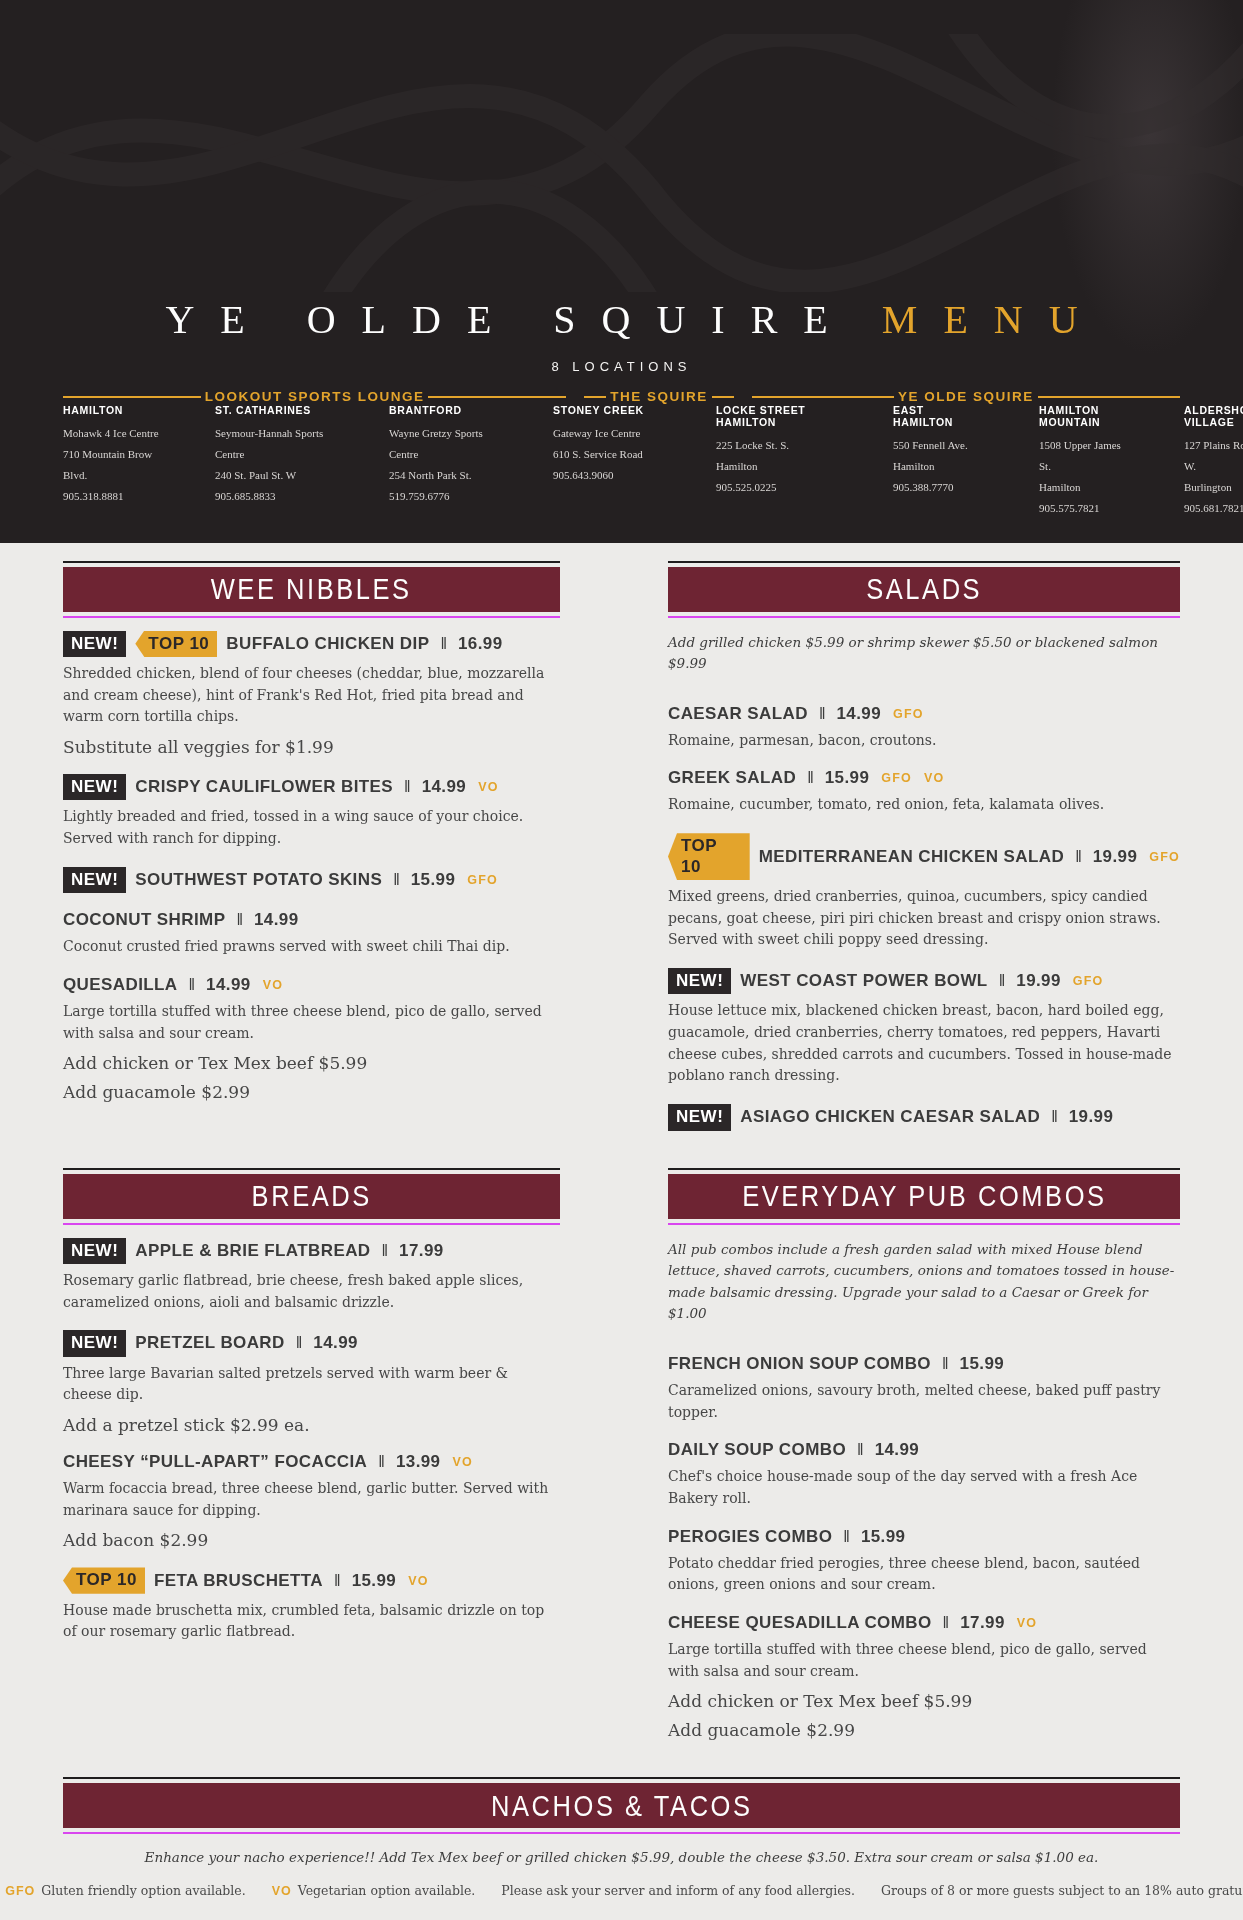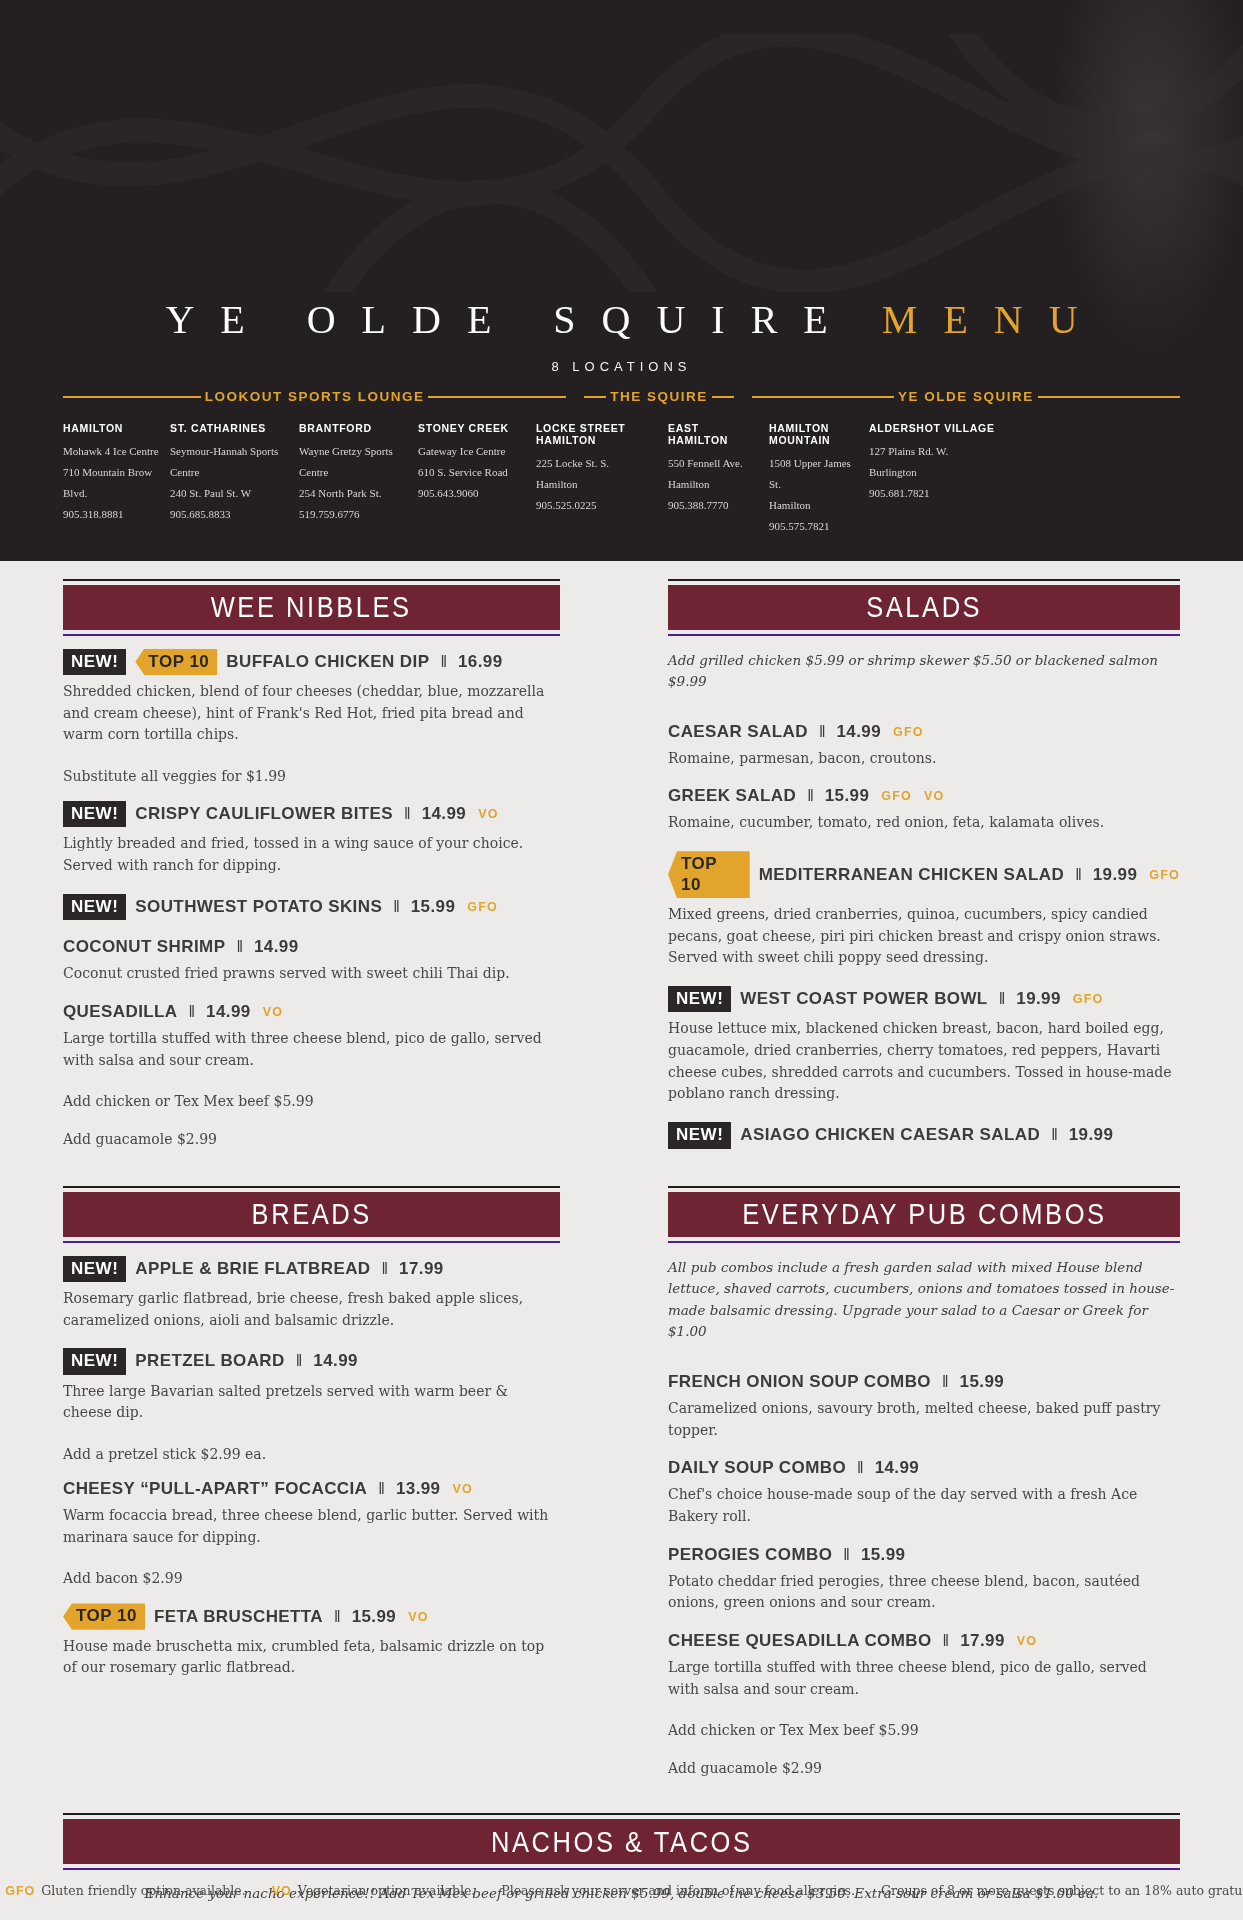--- a/index.html
+++ b/index.html
@@ -20,46 +20,46 @@
   }
   .page-title .accent{color:#e3a42c;margin-left:28px;}
   .loc-count{margin-top:16px;text-align:center;font-size:13px;letter-spacing:5px;color:#f4f3f2;}
   .groups{display:flex;margin-top:15px;padding:0 63px;gap:18px;}
   .group{display:flex;align-items:center;gap:4px;color:#e3a42c;font-weight:bold;
          font-size:13.5px;letter-spacing:1.5px;white-space:nowrap;justify-content:flex-end;}
   .group .line{flex:1;height:2px;background:#e3a42c;}
   .g1{flex:4.7;} .g2{flex:1.4;} .g3{flex:4.0;}
   .loc-grid{
     display:grid;grid-template-columns:107px 129px 119px 118px 132px 101px 100px auto;
-    padding:0 63px;margin-top:18px;
+    padding:0 63px;margin-top:0;gap:45px;
   }
   .loc-card{padding-right:8px;}
   .loc-name{font-size:10.5px;font-weight:bold;letter-spacing:.7px;color:#fff;margin-bottom:7px;}
   .loc-line{font-family:"Liberation Serif",serif;font-size:11px;color:#d9d6d4;line-height:1.9;}
   
   .content{padding:18px 63px 0;}
   .menu-row{display:flex;gap:108px;align-items:flex-start;margin-bottom:20px;}
   .col{flex:0 0 497px;min-width:0;}
   .col-r{flex:0 0 512px;}
-  .section-head{border-top:2px solid #1f1d1e;border-bottom:2px solid #4c1d95;padding:4px 0;}
+  .section-head{border-top:2px solid #1f1d1e;border-bottom:2px solid #d946ef;padding:4px 0;}
   .banner{background:#6e2433;height:45px;display:flex;align-items:center;justify-content:center;}
   .banner span{color:#fdfdfd;font-size:30px;letter-spacing:3px;white-space:nowrap;
                display:inline-block;transform:scaleX(.85);}
   .items{padding-top:13px;}
   .menu-item{margin-bottom:17px;}
   .item-row{display:flex;align-items:center;gap:9px;}
   .badge{font-size:17px;font-weight:bold;letter-spacing:.5px;padding:3px 8px;line-height:1.2;}
   .badge-new{background:#2b2728;color:#fff;}
   .badge-top10{background:#e3a42c;color:#2b2728;padding-left:13px;
       clip-path:polygon(0 50%,9px 0,100% 0,100% 100%,9px 100%);}
   .item-name,.item-price{font-size:17px;font-weight:bold;letter-spacing:.4px;color:#3b3b3b;white-space:nowrap;}
   .price-sep{font-size:16px;color:#3b3b3b;margin:0 2px;}
   .diet-tag{color:#e3a42c;font-weight:bold;font-size:12.5px;letter-spacing:1.2px;margin-left:3px;}
   .item-desc{margin:6px 0 0;font-family:"DejaVu Serif",serif;font-size:14px;line-height:1.55;color:#474747;}
-  .item-addon{margin:22px 0 0;font-family:"DejaVu Serif",serif;font-size:14px;color:#474747;}
+  .item-addon{margin:9px 0 0;font-family:"DejaVu Serif",serif;font-size:17px;color:#474747;}
   .intro{font-family:"DejaVu Serif",serif;font-style:italic;font-size:13.5px;line-height:1.6;
          color:#3d3d3d;margin:14px 0 16px;}
   .intro.center{text-align:center;margin:13px 0 15px;}
   
   .legend{position:absolute;left:63px;right:40px;bottom:22px;display:flex;gap:26px;
           align-items:baseline;font-family:"DejaVu Serif",serif;font-size:12.5px;color:#4a4a4a;white-space:nowrap;justify-content:center;}
   .legend .tag{color:#e3a42c;font-family:"Liberation Sans",sans-serif;font-weight:bold;
                font-size:12.5px;letter-spacing:1px;margin-right:6px;}
 </style>
 </head>

